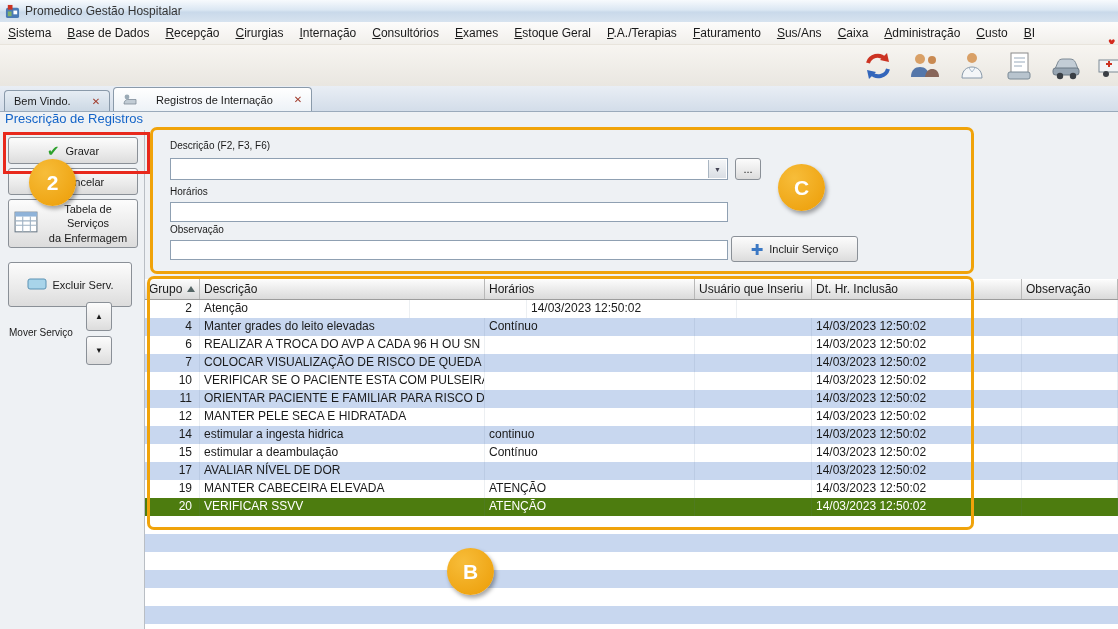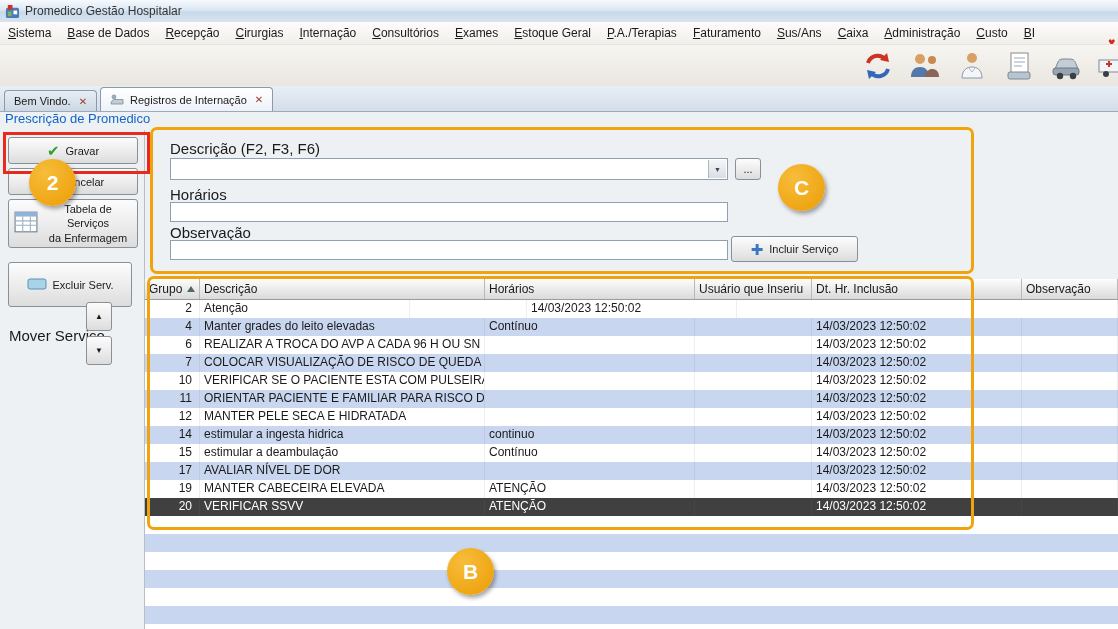--- a/index.html
+++ b/index.html
@@ -23,63 +23,63 @@
   .toolbar{position:absolute;left:0;top:44px;width:100%;height:42px;
     background:linear-gradient(#f7f5f1,#e9e6e0);border-top:1px solid #e8e4dc;border-bottom:1px solid #ccd2d9;}
   .toolbar-icons{position:absolute;right:-14px;top:2px;height:38px;display:flex;gap:9px;align-items:center;}
   .tb-icon{width:38px;height:36px;display:flex;align-items:center;justify-content:center;}
   .tb-icon svg{width:32px;height:32px;}
 
   
   .tabstrip{position:absolute;left:0;top:86px;width:100%;height:25px;
     background:linear-gradient(#e9eef5,#d3dde9);border-bottom:1px solid #9aaabb;
     display:flex;align-items:flex-end;padding-left:4px;gap:3px;}
-  .tab{display:flex;align-items:center;gap:5px;border:1px solid #8a9aaa;border-bottom:none;
+  .tab{display:flex;align-items:center;gap:18px;border:1px solid #8a9aaa;border-bottom:none;
     border-radius:4px 4px 0 0;padding:0 9px;font-size:11px;height:20px;
     background:linear-gradient(#e6edf4,#ccd8e4);}
   .tab.active{background:linear-gradient(#ffffff,#edf2f7);height:23px;margin-top:42px;}
   .tab-close{color:#a03a2a;font-size:10px;font-weight:bold;margin-left:3px;}
   .tab-ico{width:15px;height:13px;display:inline-block;}
 
   
   .page-title{position:absolute;left:5px;top:111px;font-size:13px;color:#1464c8;}
 
   
   .sidebar-sep{position:absolute;left:144px;top:130px;bottom:0;width:1px;background:#b9bec4;}
   .btn{position:absolute;display:flex;align-items:center;justify-content:center;gap:6px;
     background:linear-gradient(#fcfcfc,#eaeaea 60%,#dcdcdc);border:1px solid #8a9097;
     border-radius:3px;font-size:11px;font-family:inherit;color:#1a1a1a;cursor:pointer;}
   .check-ico{color:#2da12d;font-size:15px;font-weight:bold;line-height:1;}
   .cross-ico{color:#d42a1e;font-size:15px;font-weight:bold;line-height:1;}
   .plus-ico{color:#3b78c4;font-size:15px;font-weight:bold;line-height:1;}
   .btn-left{justify-content:flex-start;text-align:center;line-height:1.3;padding:4px 5px;}
 
   
-  .flabel{position:absolute;font-size:15px;}
+  .flabel{position:absolute;font-size:10px;}
   .tinput{position:absolute;background:#fff;border:1px solid #8fa0b2;font-size:11px;
     padding:2px 4px;font-family:inherit;box-sizing:border-box;}
   .combo{position:absolute;background:#fff;border:1px solid #8fa0b2;box-sizing:border-box;}
   .combo-input{border:none;outline:none;background:transparent;width:calc(100% - 22px);
     height:100%;font-family:inherit;font-size:11px;padding:0 4px;}
   .combo-arrow{position:absolute;right:1px;top:1px;bottom:1px;width:17px;
     background:linear-gradient(#f4f6f8,#d9dee4);border-left:1px solid #aab6c2;
     display:flex;align-items:center;justify-content:center;font-size:7px;color:#445;}
 
   
   .grid{position:absolute;left:145px;top:279px;right:0;bottom:0;background:#fff;
     font-size:12px;overflow:hidden;}
   .grid-header{display:flex;height:20px;background:linear-gradient(#fdfdfd,#dadada);
     border-bottom:1px solid #9c9c9c;}
   .gh-cell{display:flex;align-items:center;gap:5px;padding:0 4px;border-right:1px solid #b8b8b8;
     box-shadow:inset 0 1px 0 #fff;box-sizing:border-box;overflow:hidden;white-space:nowrap;}
   .sort-asc{width:0;height:0;border-left:4px solid transparent;border-right:4px solid transparent;
     border-bottom:6px solid #566;flex:0 0 auto;}
   .grid-row{display:flex;height:18px;line-height:17px;background:#fff;}
   .grid-row.alt{background:#c8d7ef;}
-  .grid-row.selected{background:#404040;color:#fff;}
+  .grid-row.selected{background:#4d7c0f;color:#fff;}
   .g-cell{padding:0 4px;overflow:hidden;white-space:nowrap;box-sizing:border-box;
     border-right:1px solid rgba(100,120,150,0.12);}
   .w0{width:55px;flex:0 0 auto;}
   .w1{width:285px;flex:0 0 auto;}
   .w2{width:210px;flex:0 0 auto;}
   .w3{width:117px;flex:0 0 auto;}
   .w4{width:210px;flex:0 0 auto;}
   .w5{flex:1;}
   .g-cell.w0{text-align:right;padding-right:7px;}
 
@@ -189,21 +189,21 @@
         <svg viewBox="0 0 15 13" width="15" height="13">
             <circle cx="4" cy="4" r="2.4" fill="#9aaab6"></circle>
             <path d="M1 11c0-3 2-4.5 3.5-4.5H13V11z" fill="#c2ccd5" stroke="#7e8c98" stroke-width="0.8"></path>
           </svg>
       </span>
       <span>Registros de Internação</span>
       <span class="tab-close">✕</span>
     </div>
   </div>
 
-  <div class="page-title">Prescrição de Promedico</div>
+  <div class="page-title">Prescrição de Registros</div>
 
   <div class="sidebar-sep"></div>
 
   <button class="btn" style="left:8px;top:137px;width:130px;height:27px">
     <span class="check-ico">✔</span>
     <span>Gravar</span>
   </button>
 
   <button class="btn" style="left:8px;top:168px;width:130px;height:27px">
     <span class="cross-ico">✖</span>

